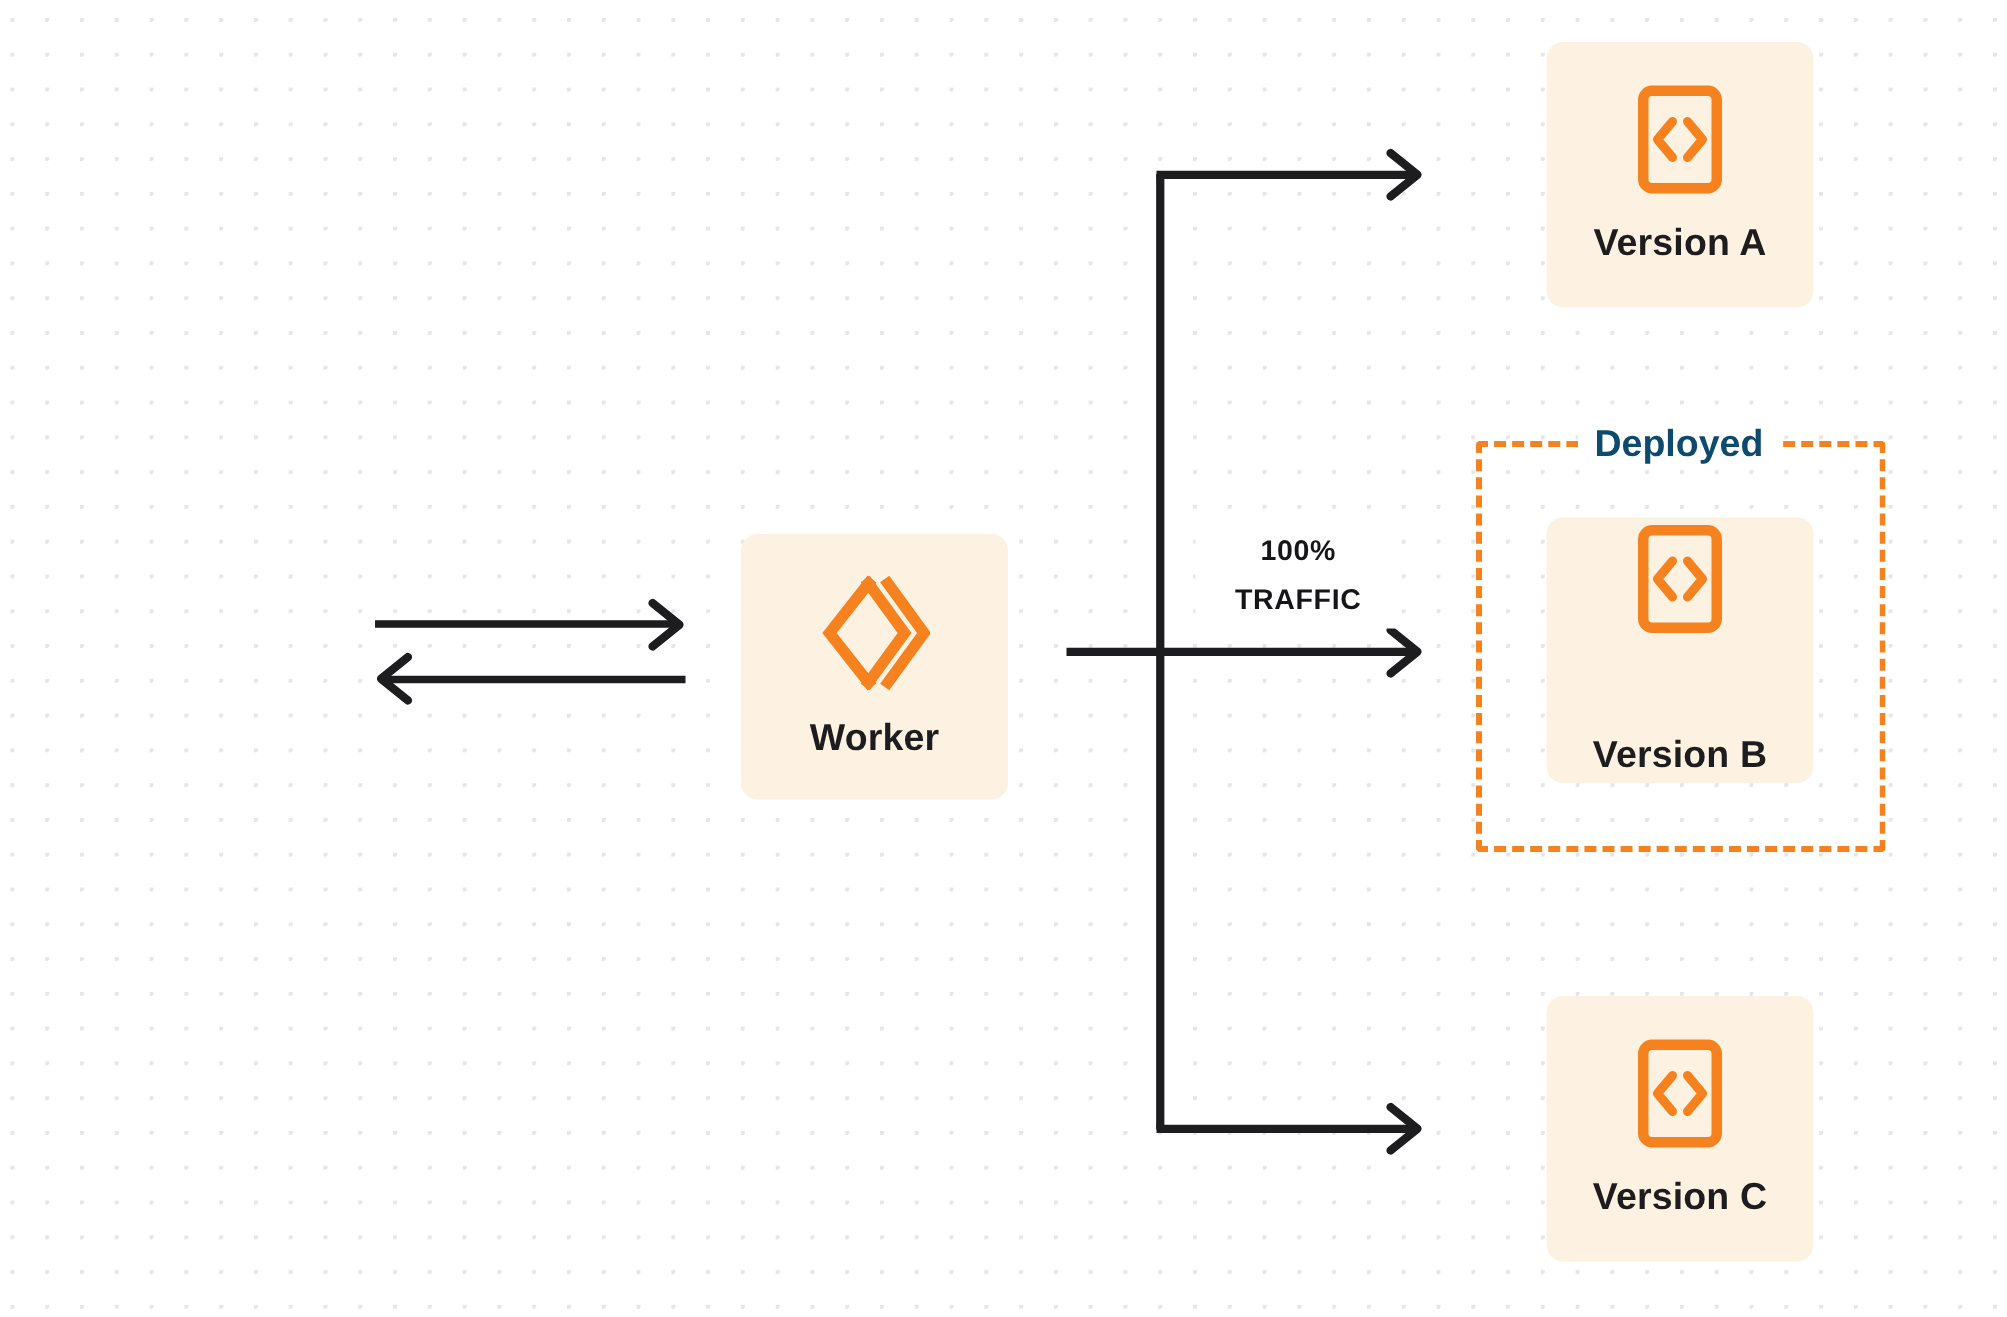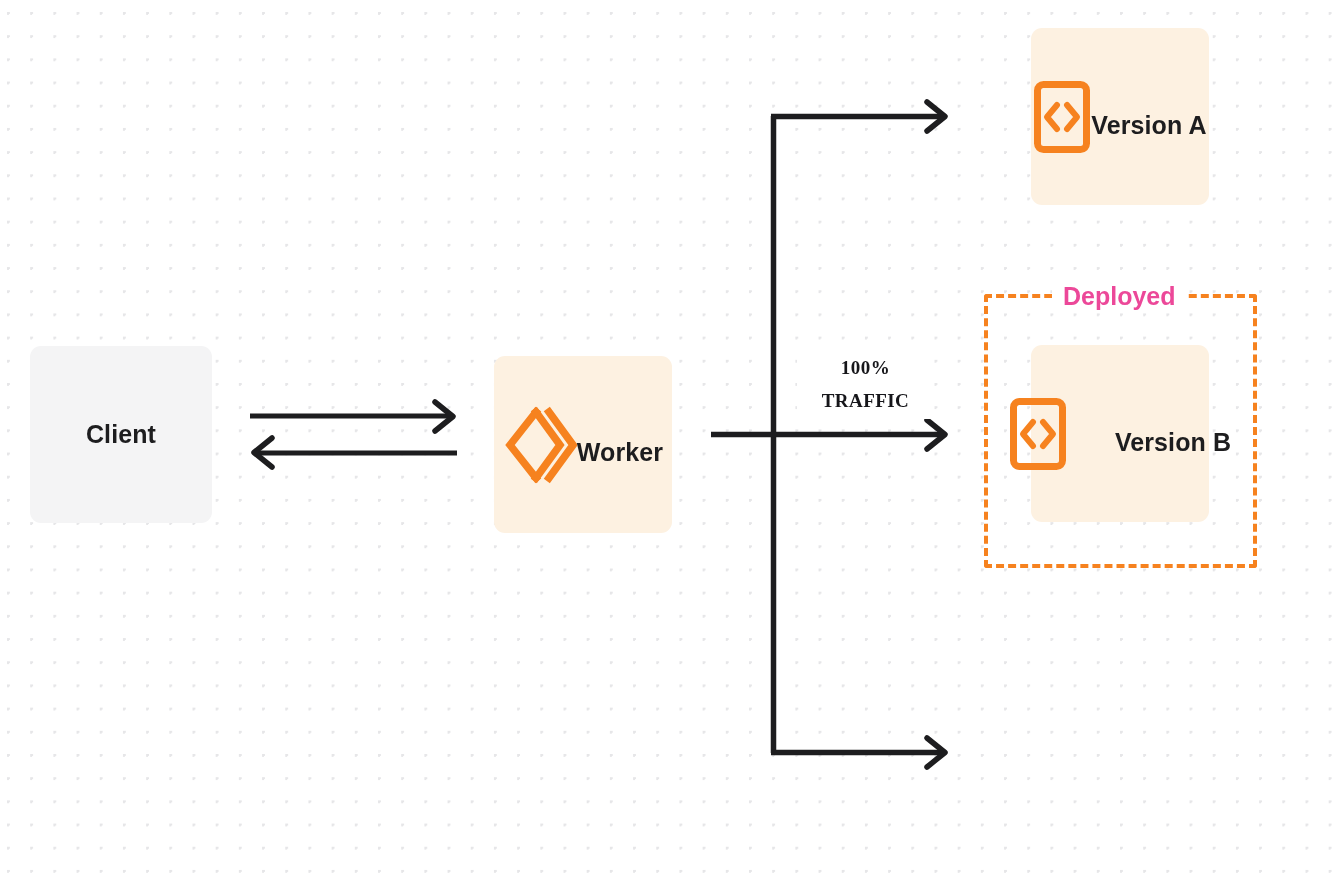--- a/index.html
+++ b/index.html
@@ -23,20 +23,21 @@
     background-size: 23.2px 23.2px;
     background-position: 7px 12px;
   }
 
   
   .node {
     position: absolute;
     box-sizing: border-box;
     border-radius: 11px;
     display: flex;
+    flex-direction: column;
     align-items: center;
     justify-content: center;
   }
   .node-client {
     background: #f4f4f5;
   }
   .node-worker, .node-version {
     background: #fdf1e1;
   }
 
@@ -62,21 +63,21 @@
   .deployed-frame {
     position: absolute;
     box-sizing: border-box;
     border: 4px dashed #f6821f;
     border-radius: 3px;
   }
   .deployed-label {
     position: absolute;
     font-size: 25px;
     font-weight: 700;
-    color: #ec4899;
+    color: #0c4a6e;
     background: #ffffff;
     padding: 0 11px;
     white-space: nowrap;
     line-height: 1;
   }
 
   
   #connectors {
     position: absolute;
     left: 0;
@@ -91,21 +92,20 @@
     position: absolute;
     text-align: center;
     font-size: 19px;
     font-weight: 700;
     color: #16161a;
     letter-spacing: 0.45px;
     line-height: 33px;
     background: #ffffff;
     white-space: nowrap;
     padding: 2px 6px;
-    font-family: Liberation Serif, serif;
   }
   .traffic-label span { display: block; }
 </style>
 </head>
 <body>
 
 <div id="canvas">
 
   <svg id="connectors" viewBox="0 0 1338 878" width="1338" height="878">
 
@@ -135,23 +135,20 @@
       <line x1="771" y1="752.5" x2="941" y2="752.5" stroke="#1d1d1f" stroke-width="5.5" stroke-linecap="butt"></line>
       <polyline points="927,738 945,752.5 927,767" fill="none" stroke="#1d1d1f" stroke-width="5.5" stroke-linecap="round" stroke-linejoin="round"></polyline>
     </g>
   </svg>
 
   <div class="traffic-label" style="left:797px; top:349px; width:125px;">
     <span>100%</span>
     <span>TRAFFIC</span>
   </div>
 
-  <div class="node node-client" style="left:30px; top:346px; width:182px; height:177px;">
-    <div class="node-label label-client">Client</div>
-  </div>
 
   <div class="node node-worker" style="left:494px; top:356px; width:178px; height:177px;">
     <div class="icon-wrap">
       <svg width="74" height="80" viewBox="0 0 74 80" aria-hidden="true">
 
         <polyline points="33,7 7,40 33,73" fill="none" stroke="#f6821f" stroke-width="7.5" stroke-linecap="square" stroke-linejoin="miter"></polyline>
         <polyline points="33,7 57,40 33,73" fill="none" stroke="#f6821f" stroke-width="7.5" stroke-linecap="square" stroke-linejoin="miter"></polyline>
 
         <polyline points="46,7 70,40 46,73" fill="none" stroke="#f6821f" stroke-width="7.5" stroke-linecap="square" stroke-linejoin="miter"></polyline>
       </svg>
@@ -177,14 +174,24 @@
     <div class="icon-wrap">
       <svg width="58" height="74" viewBox="0 0 58 74" aria-hidden="true">
         <rect x="4.5" y="4.5" width="49" height="65" rx="6" ry="6" fill="none" stroke="#f6821f" stroke-width="7"></rect>
         <polyline points="24,25 14,37 24,49" fill="none" stroke="#f6821f" stroke-width="6" stroke-linecap="round" stroke-linejoin="round"></polyline>
         <polyline points="34,25 44,37 34,49" fill="none" stroke="#f6821f" stroke-width="6" stroke-linecap="round" stroke-linejoin="round"></polyline>
       </svg>
     </div>
     <div class="node-label label-version">Version B</div>
   </div>
 
+  <div class="node node-version" style="left:1031px; top:664px; width:178px; height:177px;">
+    <div class="icon-wrap">
+      <svg width="58" height="74" viewBox="0 0 58 74" aria-hidden="true">
+        <rect x="4.5" y="4.5" width="49" height="65" rx="6" ry="6" fill="none" stroke="#f6821f" stroke-width="7"></rect>
+        <polyline points="24,25 14,37 24,49" fill="none" stroke="#f6821f" stroke-width="6" stroke-linecap="round" stroke-linejoin="round"></polyline>
+        <polyline points="34,25 44,37 34,49" fill="none" stroke="#f6821f" stroke-width="6" stroke-linecap="round" stroke-linejoin="round"></polyline>
+      </svg>
+    </div>
+    <div class="node-label label-version">Version C</div>
+  </div>
 
 </div>
 
 </body></html>

